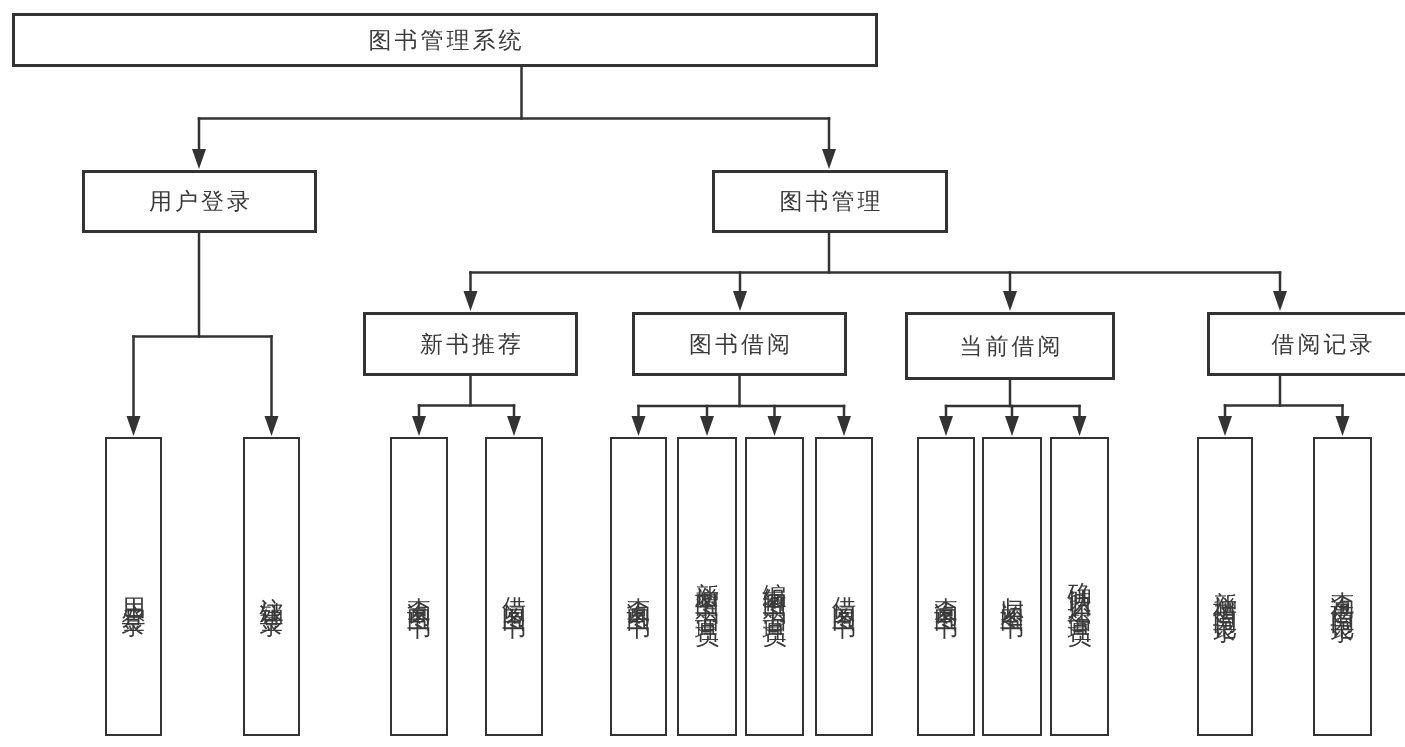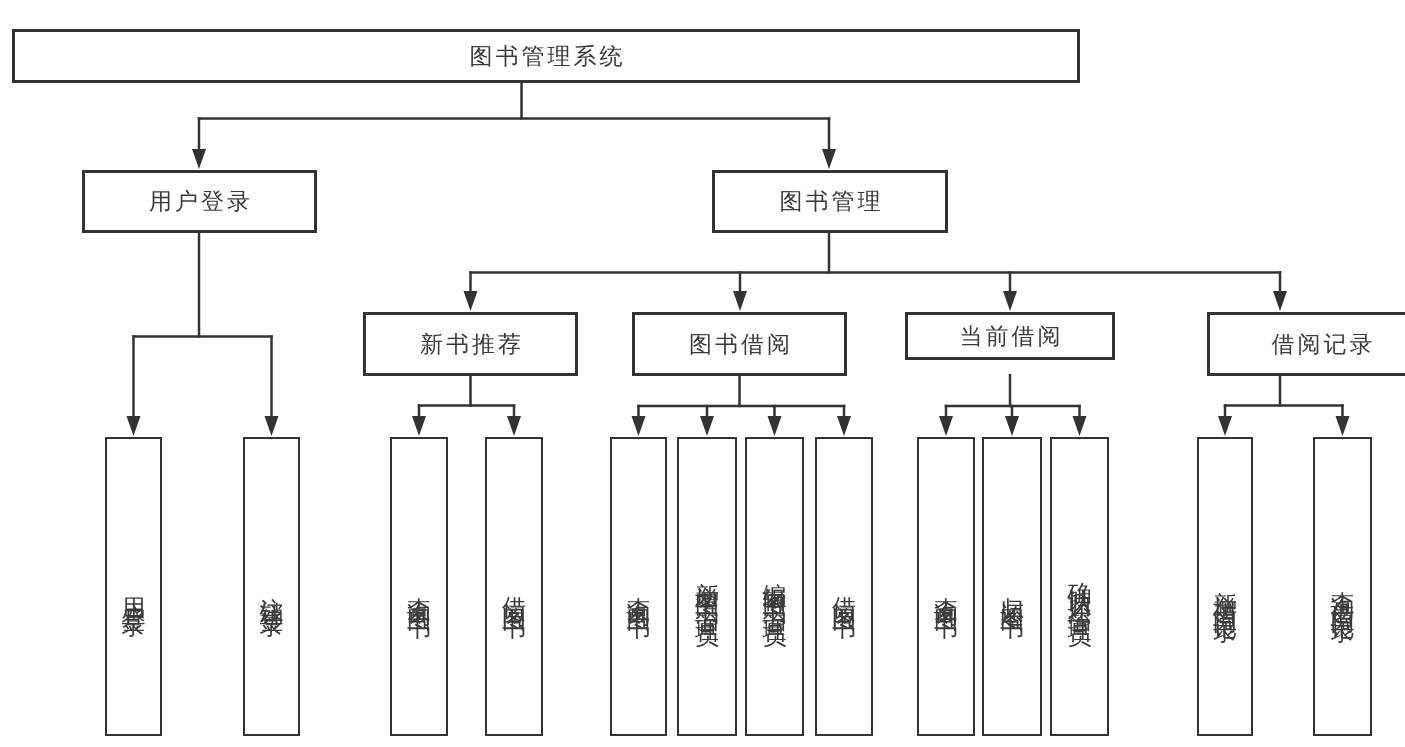--- a/index.html
+++ b/index.html
@@ -122,38 +122,38 @@
     <polygon points="1072.5,416 1086.5,416 1079.5,436"></polygon>
 
     <line x1="1280" y1="375" x2="1280" y2="406.75"></line>
     <line x1="1223.75" y1="405.5" x2="1343.75" y2="405.5"></line>
     <line x1="1225" y1="404.25" x2="1225" y2="419"></line>
     <polygon points="1218,416 1232,416 1225,436"></polygon>
     <line x1="1342.5" y1="404.25" x2="1342.5" y2="419"></line>
     <polygon points="1335.5,416 1349.5,416 1342.5,436"></polygon>
   </svg>
 
-  <div class="node hnode" style="left:12px; top:29px; width:1068px; height:54px;">
+  <div class="node hnode" style="left:12px; top:13px; width:866px; height:54px;">
     <span class="lbl">图书管理系统</span>
   </div>
 
   <div class="node hnode" style="left:82px; top:170px; width:235px; height:63px;">
     <span class="lbl">用户登录</span>
   </div>
   <div class="node hnode" style="left:712px; top:170px; width:236px; height:63px;font-family:Liberation Mono, monospace;">
     <span class="lbl">图书管理</span>
   </div>
 
   <div class="node hnode" style="left:632px; top:312px; width:215px; height:64px;">
     <span class="lbl">图书借阅</span>
   </div>
   <div class="node hnode" style="left:363px; top:312px; width:215px; height:64px;">
     <span class="lbl">新书推荐</span>
   </div>
-  <div class="node hnode" style="left:905px; top:312px; width:210px; height:48px;">
+  <div class="node hnode" style="left:905px; top:312px; width:210px; height:68px;">
     <span class="lbl">当前借阅</span>
   </div>
   <div class="node hnode" style="left:1207px; top:312px; width:214px; height:64px;padding-left:16px;">
     <span class="lbl">借阅记录</span>
   </div>
 
   <div class="node vnode" style="left:105px; top:437px; width:57px; height:299px;">
     <span class="lbl">用户登录</span>
   </div>
   <div class="node vnode" style="left:243px; top:437px; width:57px; height:299px;">

